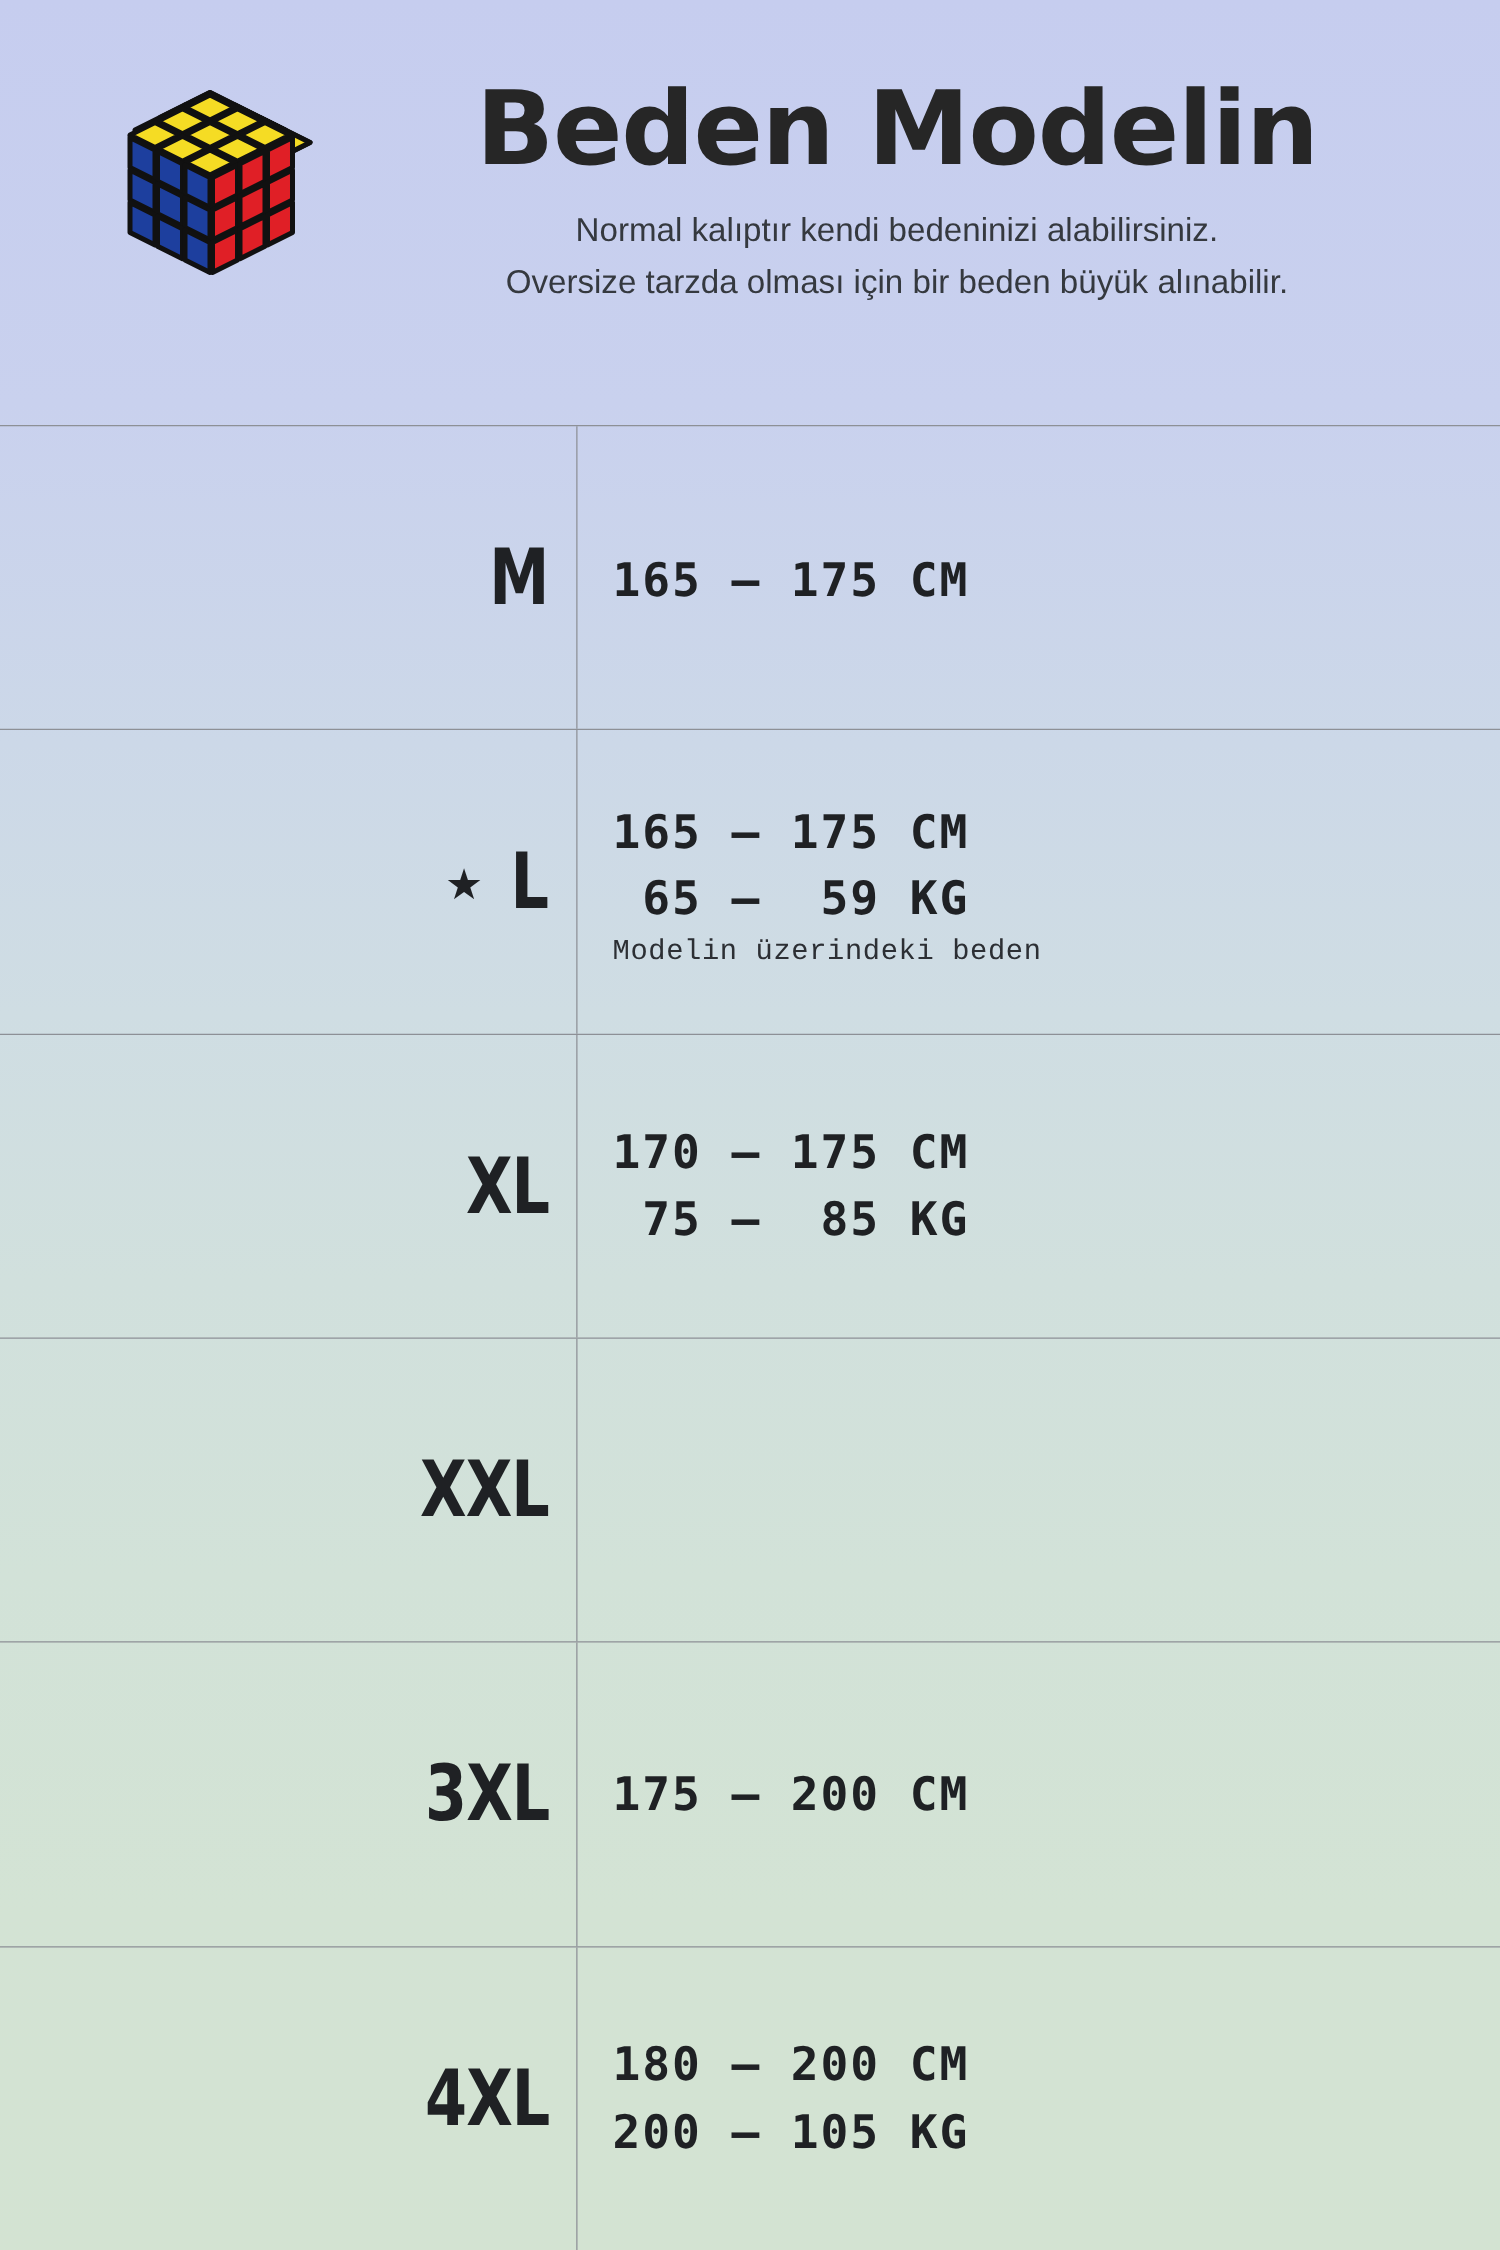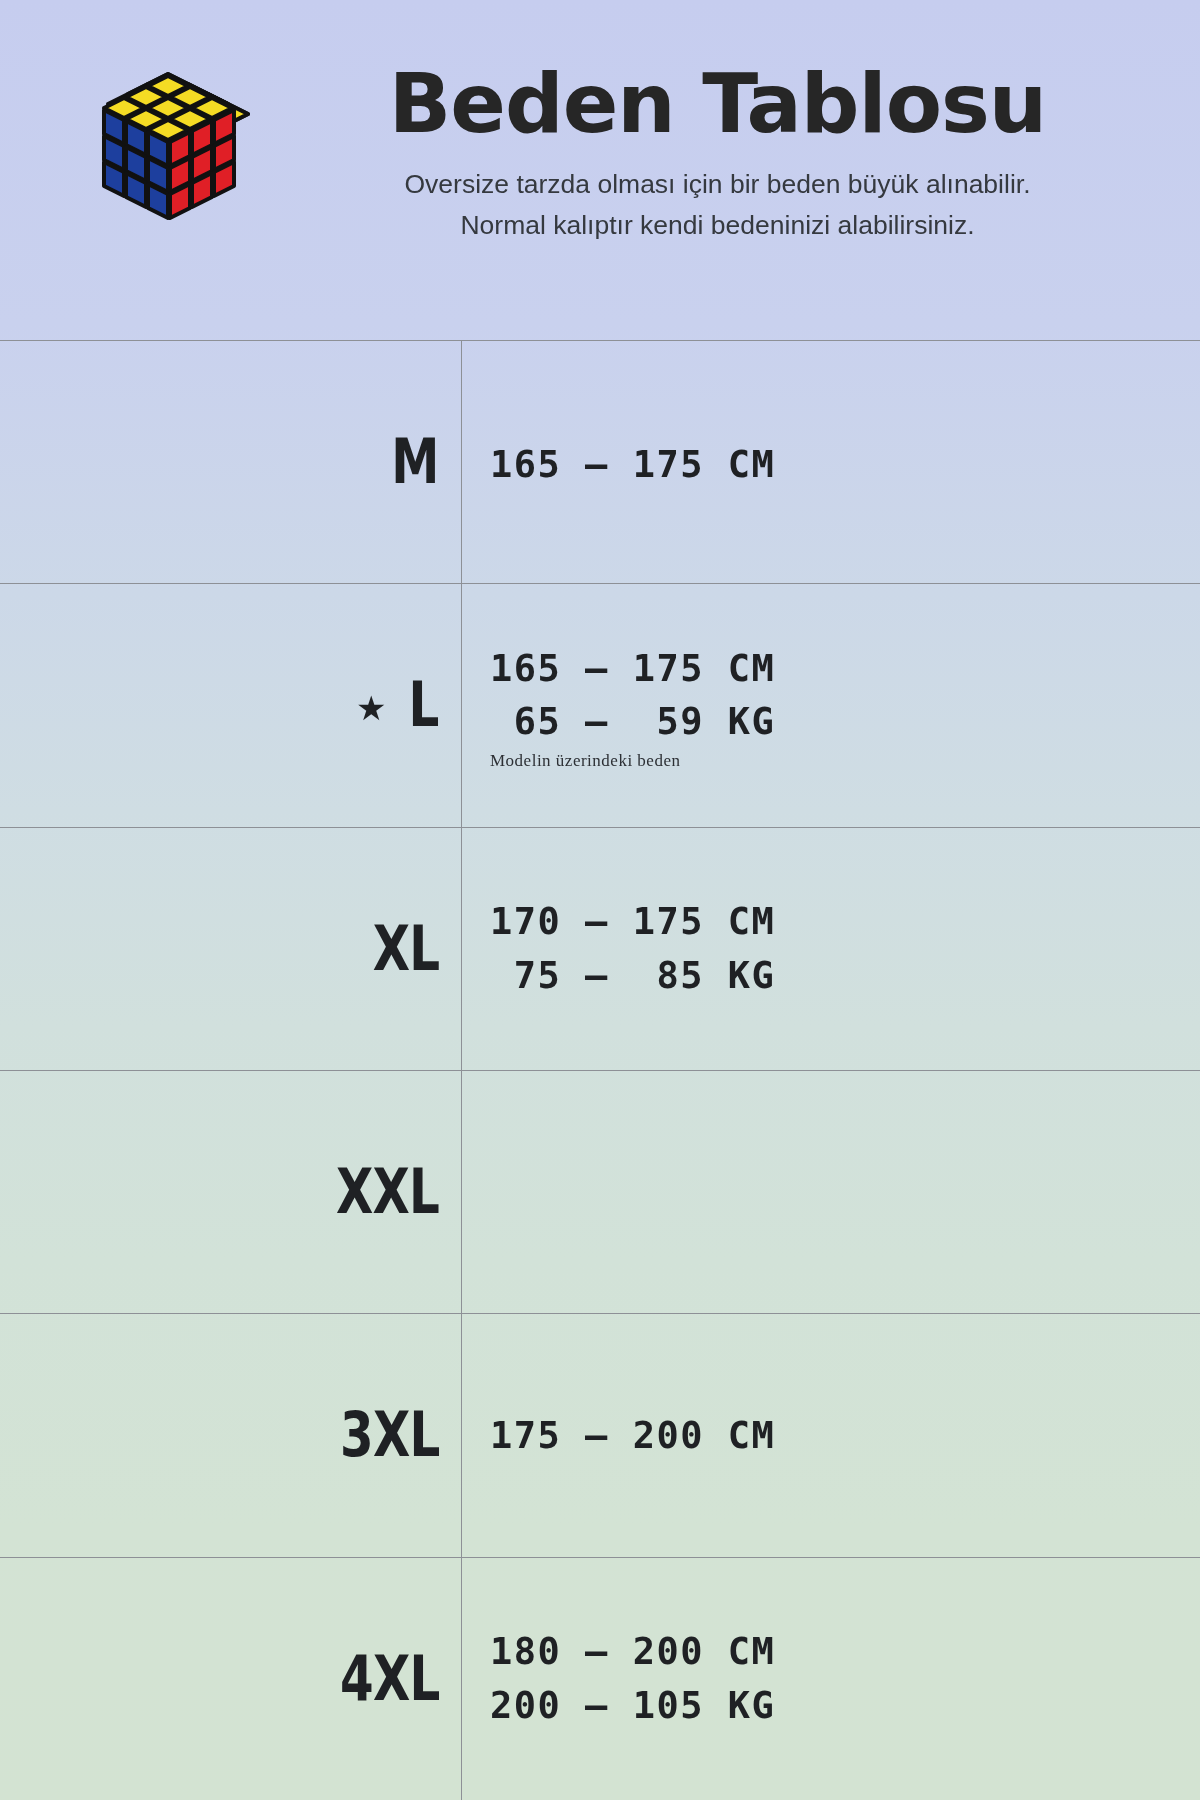--- a/index.html
+++ b/index.html
@@ -151,22 +151,22 @@
     font-family: "DejaVu Sans Mono", monospace;
     font-weight: bold;
     font-size: 37px;
     color: #1f2124;
     letter-spacing: 1.5px;
     line-height: 1.45;
     white-space: pre;
   }
 
   .measure-note {
-    font-family: Liberation Serif, serif;
-    font-size: 17px;
+    font-family: Liberation Mono, monospace;
+    font-size: 23px;
     color: #2c2f34;
     letter-spacing: 0.5px;
     margin-top: 2px;
     white-space: nowrap;
   }
 
   
   .row-m .cell-measure { padding-top: 6px; }
   .row-l .cell-measure { padding-top: 2px; }
 </style>
@@ -220,23 +220,23 @@
           <polygon points="114,91 134,81 134,105 114,115"></polygon>
           <polygon points="136,80 156,70 156,94 136,104"></polygon>
           <polygon points="92,128 112,118 112,142 92,152"></polygon>
           <polygon points="114,117 134,107 134,131 114,141"></polygon>
           <polygon points="136,106 156,96 156,120 136,130"></polygon>
         </g>
       </svg>
     </div>
 
     <div class="title-block">
-      <h1 class="main-title">Beden Tablosu</h1>
+      <h1 class="main-title">Beden Modelin</h1>
+      <div class="sub-line">Normal kalıptır kendi bedeninizi alabilirsiniz.</div>
       <div class="sub-line">Oversize tarzda olması için bir beden büyük alınabilir.</div>
-      <div class="sub-line">Normal kalıptır kendi bedeninizi alabilirsiniz.</div>
     </div>
   </div>
 
   <div class="size-table">
 
     <div class="row row-m">
       <div class="cell-size">
         <span class="size-label">M</span>
       </div>
       <div class="cell-measure">

